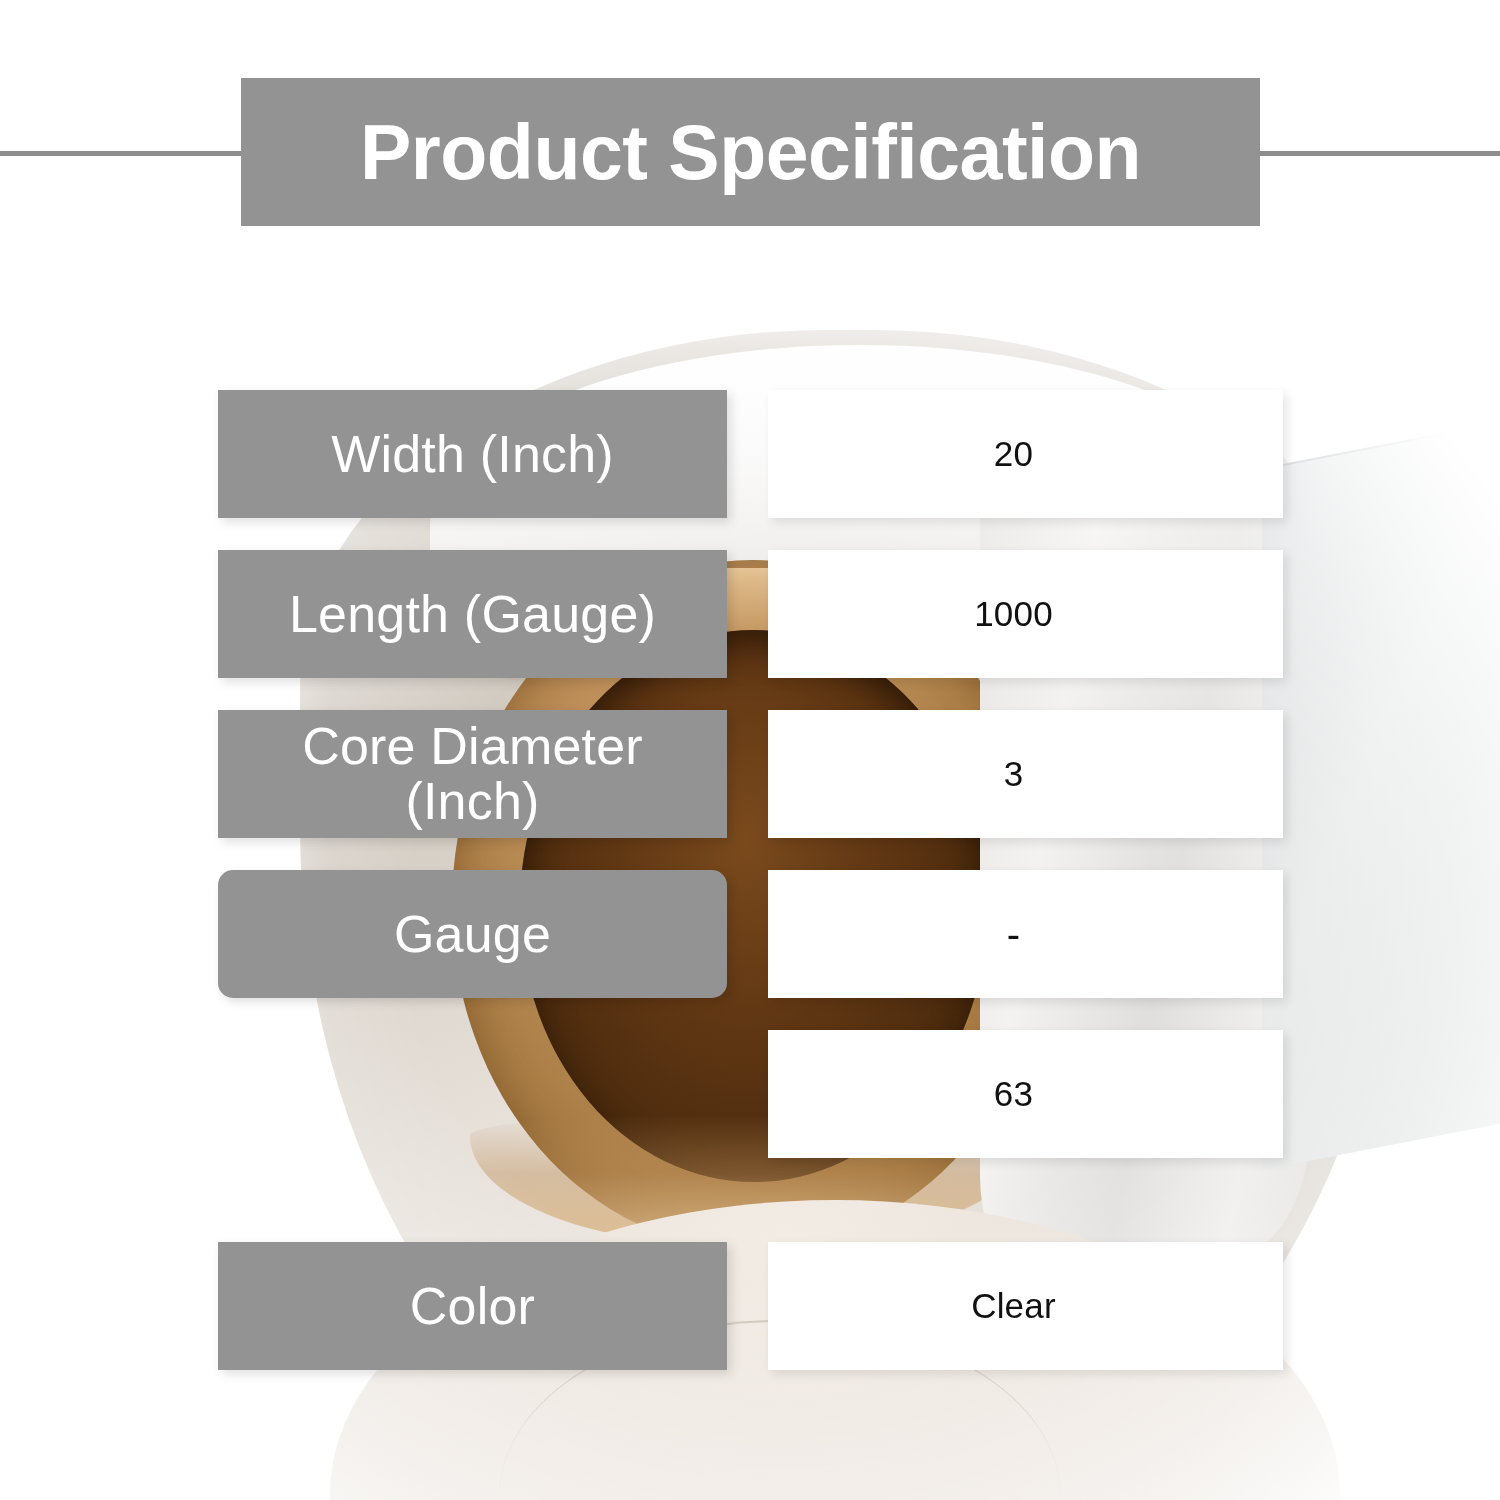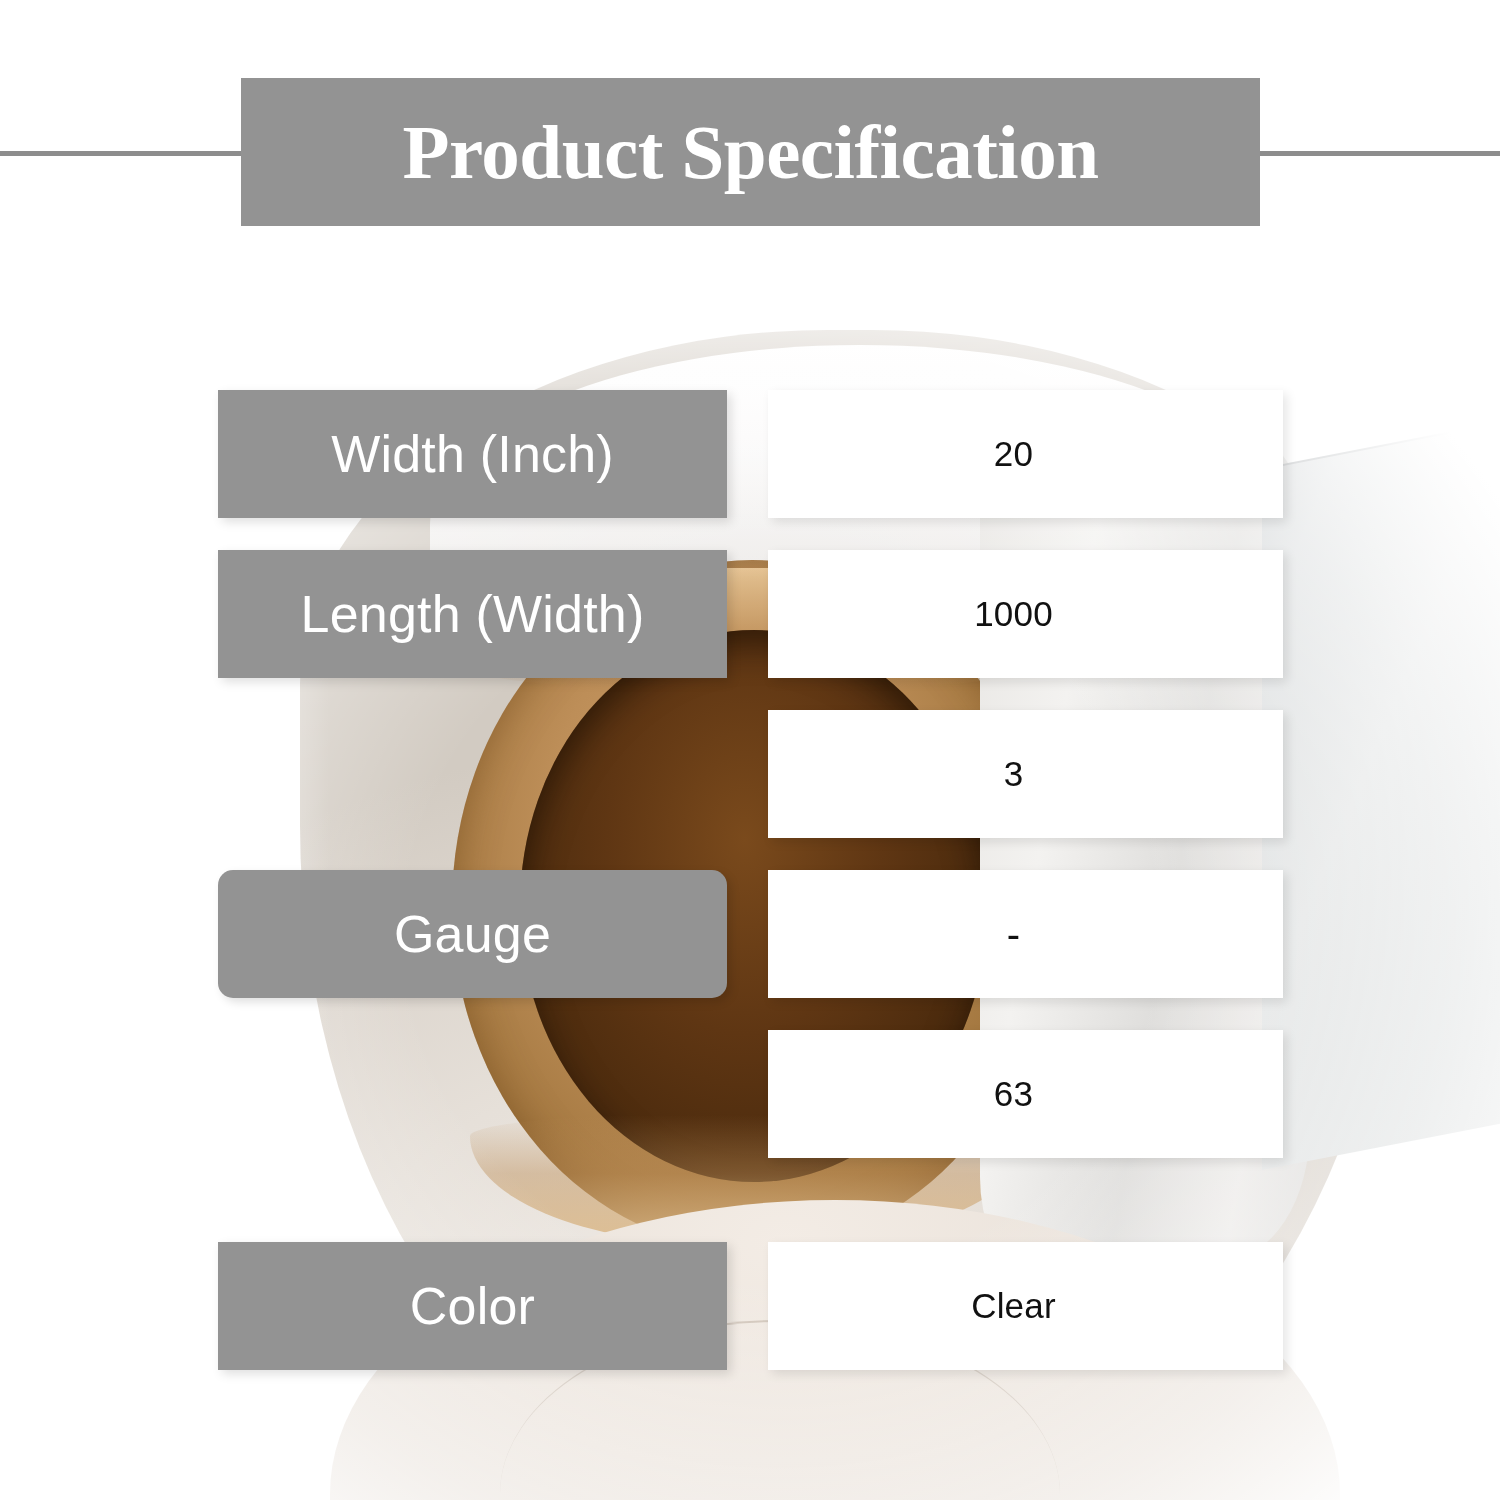--- a/index.html
+++ b/index.html
@@ -198,21 +198,21 @@
     align-items: center;
     justify-content: center;
   }
   .title-text {
     color: #ffffff;
     font-size: 77px;
     font-weight: 700;
     letter-spacing: -0.5px;
     line-height: 1;
     white-space: nowrap;
-    font-family: Liberation Serif, serif;
+    font-family: Liberation Sans, sans-serif;
   }
 
   
   #spec-table {
     position: absolute;
     left: 0;
     top: 0;
     width: 1500px;
     height: 1500px;
   }
@@ -290,24 +290,26 @@
       <span class="title-text">Product Specification</span>
     </div>
   </div>
 
   <div id="spec-table">
       <div class="spec-row" style="top: 390px;">
         <div class="spec-label" style="white-space: pre-line;">Width (Inch)</div>
         <div class="spec-value">20</div>
       </div>
       <div class="spec-row" style="top: 550px;">
-        <div class="spec-label" style="white-space: pre-line;">Length (Width)</div>
+        <div class="spec-label" style="white-space: pre-line;">Length (Gauge)</div>
         <div class="spec-value">1000</div>
       </div>
       <div class="spec-row" style="top: 710px;">
+        <div class="spec-label" style="white-space: pre-line;">Core Diameter
+(Inch)</div>
         <div class="spec-value">3</div>
       </div>
       <div class="spec-row" style="top: 870px;">
         <div class="spec-label" style="white-space: pre-line; border-radius: 15px;">Gauge</div>
         <div class="spec-value dash">-</div>
       </div>
       <div class="spec-row" style="top: 1030px;">
         <div class="spec-value">63</div>
       </div>
       <div class="spec-row" style="top: 1242px;">

